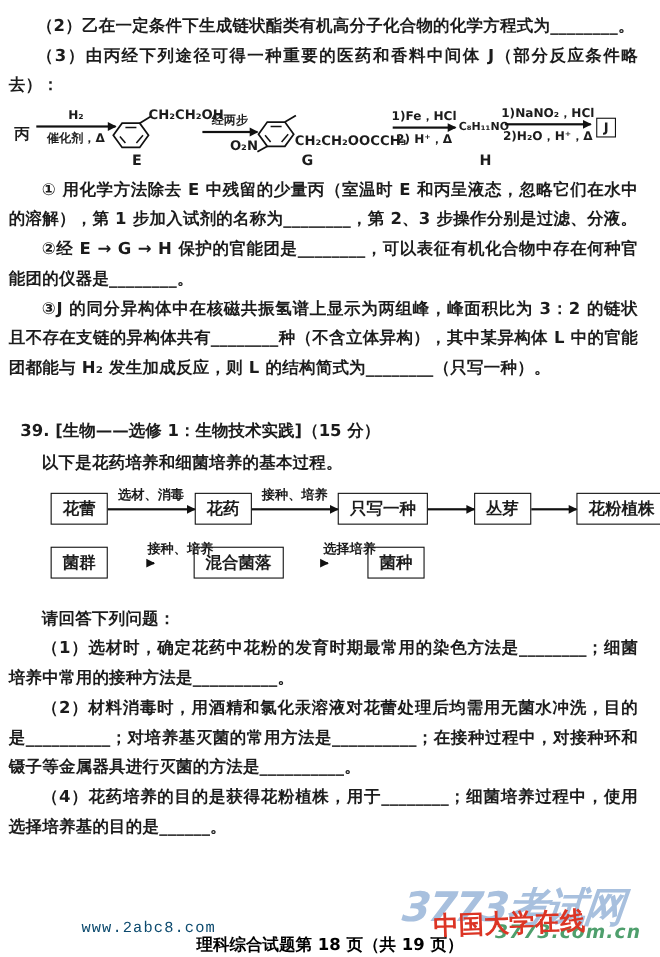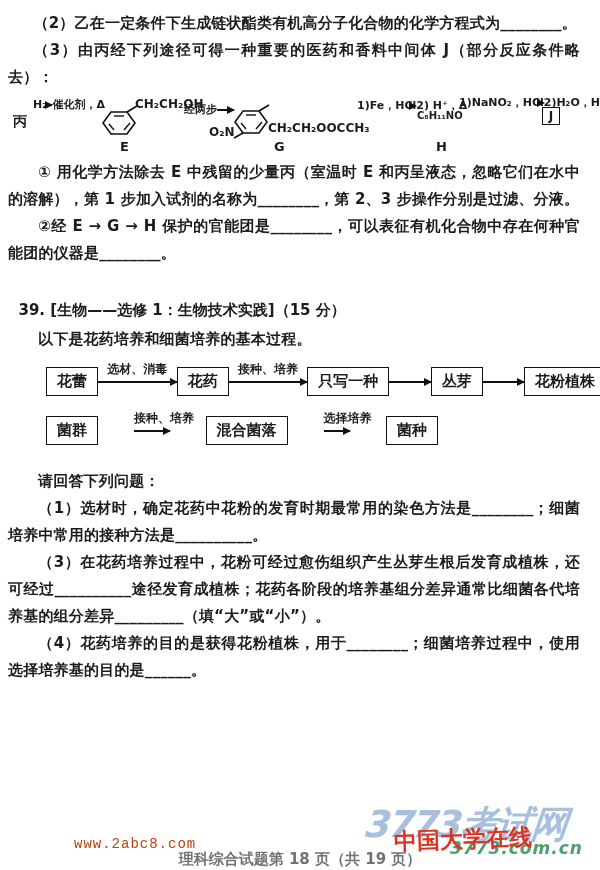--- a/index.html
+++ b/index.html
@@ -14,64 +14,64 @@
     margin:0; font-size:15px; font-weight:700; line-height:1.8;
     text-align:justify; text-indent:2em; letter-spacing:0.2px;
   }
   .para.tight { text-indent:1.7em; }
   .q-title { margin:30px 0 0 0; font-size:15px; font-weight:700; line-height:1.8; text-indent:0.7em; }
 
   
   .scheme { position:relative; height:60px; margin:6px 0 2px 0; font-weight:700; }
   .scheme .abs { position:absolute; }
   .rxn-start { font-size:14px; }
-  .rxn-arrow { display:flex; flex-direction:row; align-items:center; }
+  .rxn-arrow { display:flex; flex-direction:column; align-items:center; }
   .rxn-arrow .atop { font-size:11px; line-height:13px; white-space:nowrap; }
   .rxn-arrow .abot { font-size:11px; line-height:13px; white-space:nowrap; }
   .aline { width:100%; height:0; border-top:2px solid #111; position:relative; margin:3px 0; }
   .aline::after {
     content:""; position:absolute; right:-1px; top:-5px;
     border-left:8px solid #111; border-top:4px solid transparent; border-bottom:4px solid transparent;
   }
   .formula { font-size:12px; white-space:nowrap; }
   .struct-label { font-size:13px; }
   .h-formula { font-size:10px; white-space:nowrap;text-align:center; }
   .j-box {
     width:18px; height:18px; border:1.5px solid #111; font-size:12px;
     display:flex; align-items:center; justify-content:center;
   }
   .ring { display:block; }
 
   
   .flow-row { display:flex; align-items:center; margin-left:38px; width:560px; margin-top:14px; }
-  .flow-row.second { width:392px; margin-top:20px; margin-bottom:23px;gap:36px; }
+  .flow-row.second { width:340px; margin-top:20px; margin-bottom:23px;gap:36px; }
   .fbox {
     border:1.5px solid #111; padding:4px 10px; font-size:15px; font-weight:700;
     text-align:center; white-space:nowrap; background:#fff; flex:none;
   }
   .farrow { position:relative; align-self:center; }
   .farrow .fline { width:100%; height:0; border-top:2px solid #111; position:relative; }
   .farrow .fline::after {
     content:""; position:absolute; right:-1px; top:-5px;
     border-left:8px solid #111; border-top:4px solid transparent; border-bottom:4px solid transparent;
   }
   .farrow .flabel {
     position:absolute; bottom:5px; left:0; width:100%;
     text-align:center; font-size:12px; font-weight:700; white-space:nowrap;
   }
   .fa-lg1 { flex:1.9; } .fa-lg2 { flex:1.9; } .fa-sm { flex:1; }
 
   
   .footer-url {
     position:absolute; left:74px; top:836px; font-family:"Liberation Mono", monospace;
-    font-size:14px; color:#c2410c; letter-spacing:1px;
+    font-size:14px; color:#0c4a6e; letter-spacing:1px;
   }
   .footer-page {
     position:absolute; left:0; top:850px; width:100%; text-align:center;
-    font-size:15px; font-weight:700; color:#737373;
+    font-size:15px; font-weight:700; color:#000000;
   }
   .wm-main {
     position:absolute; left:366px; top:800px; font-size:37px; font-weight:700;
     font-style:italic; color:#a8c0de; letter-spacing:-2px; transform:skewX(-6deg);
     z-index:2; white-space:nowrap;
   }
   .wm-faint {
     position:absolute; left:450px; top:838px; font-size:17px; font-weight:700;
     font-style:italic; color:#15803d; opacity:0.75; z-index:1; letter-spacing:1px; white-space:nowrap;
   }
@@ -138,20 +138,21 @@
         <span class="atop">1)NaNO₂，HCl</span>
         <div class="aline"></div>
         <span class="abot">2)H₂O，H⁺，Δ</span>
       </div>
 
       <div class="abs j-box" style="left:534px; top:10px;">J</div>
     </div>
 
     <p class="para">① 用化学方法除去 E 中残留的少量丙（室温时 E 和丙呈液态，忽略它们在水中的溶解），第 1 步加入试剂的名称为________，第 2、3 步操作分别是过滤、分液。</p>
     <p class="para">②经 E → G → H 保护的官能团是________，可以表征有机化合物中存在何种官能团的仪器是________。</p>
+    <p class="para">③J 的同分异构体中在核磁共振氢谱上显示为两组峰，峰面积比为 3：2 的链状且不存在支链的异构体共有________种（不含立体异构），其中某异构体 L 中的官能团都能与 H₂ 发生加成反应，则 L 的结构简式为________（只写一种）。</p>
 
     <p class="q-title">39. [生物——选修 1：生物技术实践]（15 分）</p>
     <p class="para" style="margin-top:2px;">以下是花药培养和细菌培养的基本过程。</p>
 
     <div class="flow-row">
       <span class="fbox">花蕾</span>
       <div class="farrow fa-lg1">
         <span class="flabel">选材、消毒</span>
         <div class="fline"></div>
       </div>
@@ -180,21 +181,21 @@
       <span class="fbox">混合菌落</span>
       <div class="farrow" style="flex:1;">
         <span class="flabel">选择培养</span>
         <div class="fline"></div>
       </div>
       <span class="fbox">菌种</span>
     </div>
 
     <p class="para" style="margin-top:10px;">请回答下列问题：</p>
     <p class="para">（1）选材时，确定花药中花粉的发育时期最常用的染色方法是________；细菌培养中常用的接种方法是__________。</p>
-    <p class="para">（3）在花药培养过程中，花粉可经过愈伤组织产生丛芽生根后发育成植株，还可经过__________途径发育成植株；花药各阶段的培养基组分差异通常比细菌各代培养基的组分差异_________（填“大”或“小”）。</p>
+    <p class="para">（2）材料消毒时，用酒精和氯化汞溶液对花蕾处理后均需用无菌水冲洗，目的是__________；对培养基灭菌的常用方法是__________；在接种过程中，对接种环和镊子等金属器具进行灭菌的方法是__________。</p>
     <p class="para">（4）花药培养的目的是获得花粉植株，用于________；细菌培养过程中，使用选择培养基的目的是______。</p>
   </div>
 
   <span class="wm-faint">3773.com.cn</span>
   <span class="wm-main">3773考试网</span>
   <span class="wm-sub">中国大学在线</span>
 
   <span class="footer-url">www.2abc8.com</span>
   <div class="footer-page">理科综合试题第 18 页（共 19 页）</div>
 </div>

